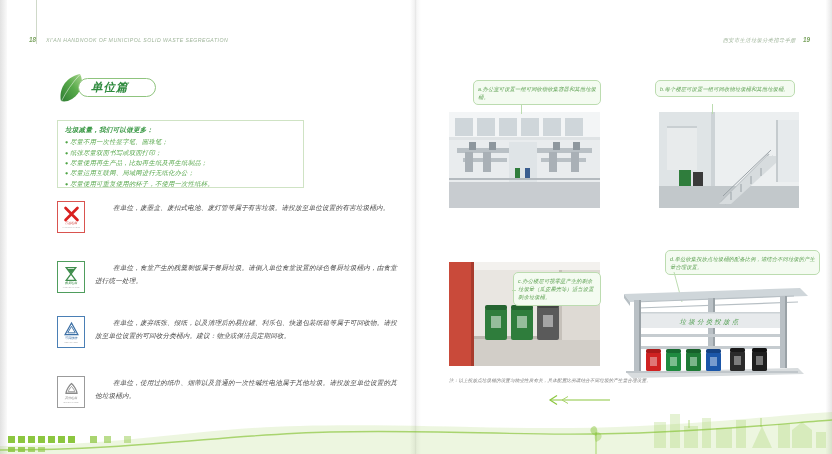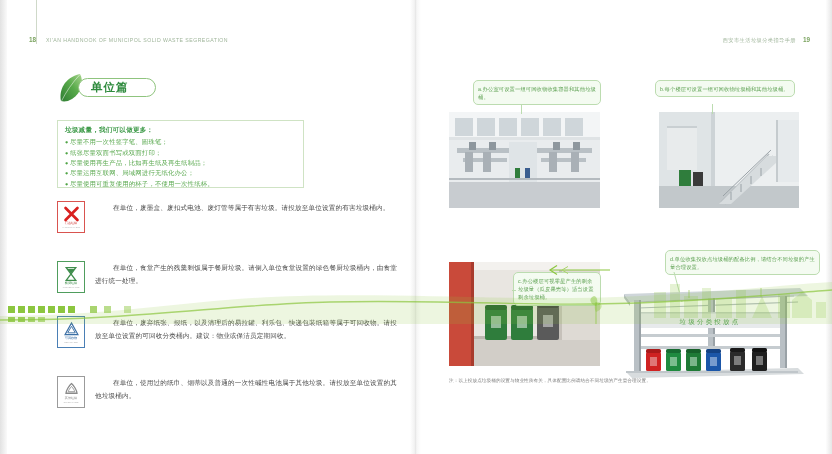--- a/index.html
+++ b/index.html
@@ -4,22 +4,23 @@
 <style>
   * { box-sizing: border-box; margin: 0; padding: 0; }
   html, body {
     width: 832px; height: 454px;
     font-family: "Liberation Sans", sans-serif;
     background: #ffffff;
     overflow: hidden;
   }
   #page {
     position: relative;
-    width: 832px; height: 324px;
+    width: 832px; height: 454px;
     background: #ffffff;
+    font-style: italic;
   }
   
   .left-edge {
     position: absolute; left: 0; top: 0; width: 7px; height: 454px;
     background: linear-gradient(to right, #e2e2e2, #fafafa);
   }
   .spine {
     position: absolute; left: 410px; top: 0; width: 11px; height: 454px;
     background: linear-gradient(to right, #ffffff, #f2f2f2 40%, #e8e8e8 50%, #f6f6f6 62%, #ffffff);
   }

